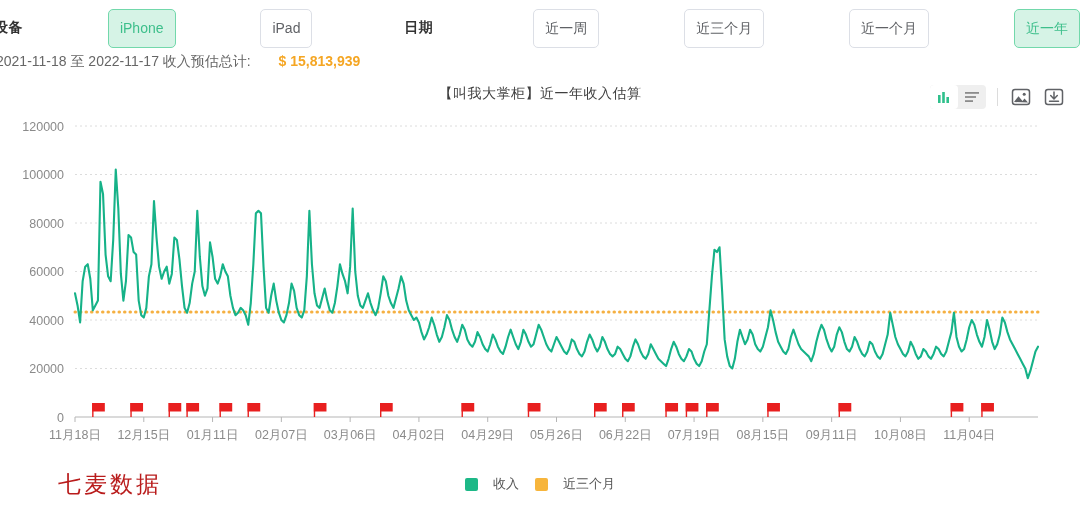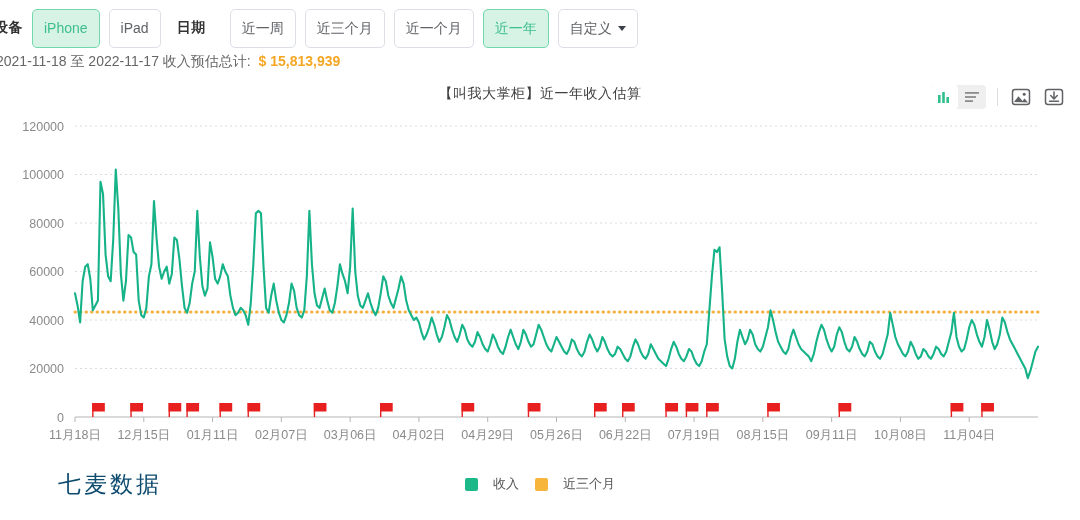--- a/index.html
+++ b/index.html
@@ -17,20 +17,21 @@
   }
 
   
   .toolbar {
     display: flex;
     align-items: center;
     height: 56px;
     padding: 0 0 0 0;
     gap: 9px;
     box-sizing: border-box;
+    justify-content: space-between;
   }
   .group-label {
     font-size: 14px;
     font-weight: bold;
     color: #333;
     white-space: nowrap;
     letter-spacing: 0.5px;
   }
   .group-label.device { margin-left: -6px; }
   .group-label.date { margin-left: 7px; margin-right: 15px; }
@@ -71,21 +72,21 @@
     font-size: 14px;
     color: #666;
     padding-left: 0;
     margin-top: -3px;
     margin-left: -4px;
     white-space: nowrap;
   }
   .summary .amount {
     color: #f5a623;
     font-weight: bold;
-    margin-left: 4px;
+    margin-left: 24px;
   }
 
   
   .chart-wrap {
     position: relative;
     width: 1080px;
     height: 420px;
     margin-top: 8px;
   }
   .chart-title {
@@ -133,21 +134,21 @@
     left: 0; top: 0;
     width: 1080px;
     height: 420px;
   }
 
   .watermark {
     position: absolute;
     left: 58px;
     top: 390px;
     font-size: 23px;
-    color: #0c4a6e;
+    color: #b91c1c;
     letter-spacing: 3px;
     pointer-events: none;
     font-family: "Liberation Sans", "DejaVu Sans", sans-serif;
   }
 
   
   .legend {
     position: absolute;
     left: 0; right: 0;
     bottom: 6px;
@@ -167,24 +168,20 @@
 <div class="toolbar">
   <span class="group-label device">设备</span>
   <button class="pill active">iPhone</button>
   <button class="pill">iPad</button>
 
   <span class="group-label date">日期</span>
   <button class="pill">近一周</button>
   <button class="pill">近三个月</button>
   <button class="pill">近一个月</button>
   <button class="pill active">近一年</button>
-  <button class="pill">
-    <span>自定义</span>
-    <span class="caret"></span>
-  </button>
 </div>
 
 <div class="summary">
   <span>2021-11-18 至 2022-11-17 收入预估总计:</span>
   <span class="amount">$ 15,813,939</span>
 </div>
 
 <div class="chart-wrap">
 
   <div class="chart-title">【叫我大掌柜】近一年收入估算</div>

